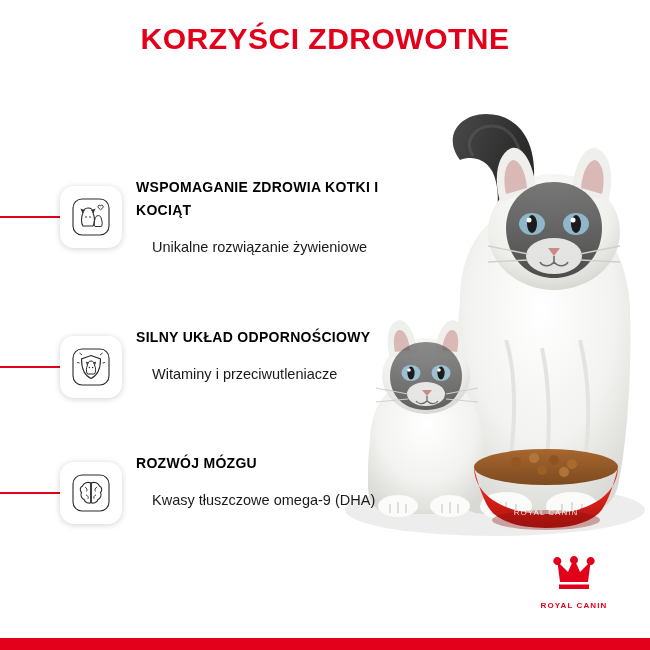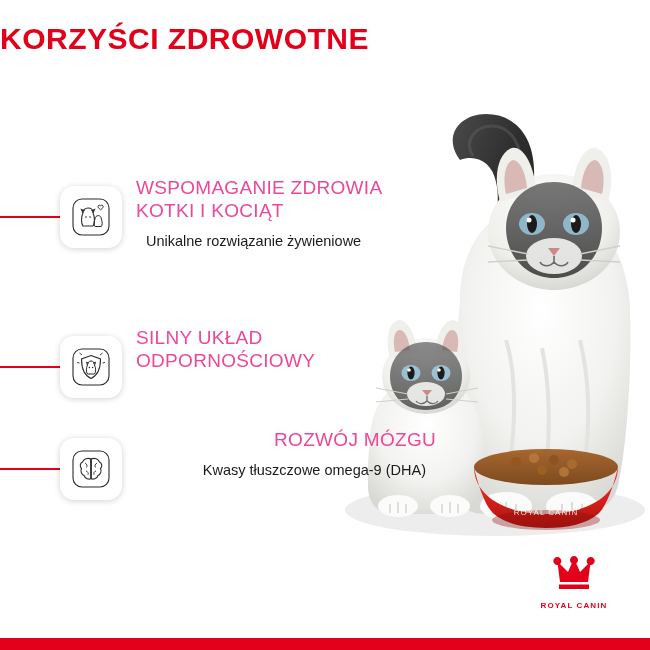--- a/index.html
+++ b/index.html
@@ -21,37 +21,38 @@
     box-sizing: border-box;
     overflow: hidden;
   }
 
   
   .title {
     position: absolute;
     top: 22px;
     left: 0;
     width: 650px;
+    text-align: center;
     font-size: 30px;
     font-weight: bold;
     letter-spacing: 0.5px;
     color: #e2001a;
     font-family: "Liberation Sans", sans-serif;
   }
 
   
   .benefit {
     position: absolute;
     left: 0;
     width: 430px;
     height: 108px;
   }
   .benefit-1 { top: 172px; }
   .benefit-2 { top: 322px; }
-  .benefit-3 { top: 424px; text-align: right; }
+  .benefit-3 { top: 448px; }
 
   
   .connector {
     position: absolute;
     left: 0;
     top: 44px;
     width: 60px;
     height: 1.5px;
     background: #e2001a;
   }
@@ -72,33 +73,33 @@
   }
   .icon-box svg { display: block; }
 
   .benefit-text {
     position: absolute;
     left: 136px;
     top: 4px;
     width: 300px;
   }
   .benefit-head {
-    color: #ec4899;
-    font-size: 19px;
+    color: #000000;
+    font-size: 14px;
     line-height: 23px;
-    font-weight: normal;
+    font-weight: bold;
     letter-spacing: 0.3px;
     text-transform: uppercase;
     margin: 0 0 4px 0;
   }
   .benefit-sub {
     color: #1a1a1a;
     font-size: 14.5px;
     line-height: 19px;
-    margin: 10px;
+    margin: 16px;
   }
 
   
   .photo {
     position: absolute;
     right: 0;
     top: 90px;
     width: 340px;
     height: 530px;
     overflow: hidden;
@@ -281,20 +282,21 @@
         <path d="M16.5 18 C16.5 15.6 18 14 20 14 C22 14 23.5 15.6 23.5 18" fill="none" stroke="#2b2b2b" stroke-width="1"></path>
         <path d="M16.5 18 L15.4 15.2 L17.8 16.2 M23.5 18 L24.6 15.2 L22.2 16.2" fill="none" stroke="#2b2b2b" stroke-width="1"></path>
         <path d="M16.5 18 C15 21 15 25 16.5 27 L23.5 27 C25 25 25 21 23.5 18" fill="none" stroke="#2b2b2b" stroke-width="1"></path>
         <circle cx="18.4" cy="20.6" r="0.75" fill="#2b2b2b"></circle>
         <circle cx="21.6" cy="20.6" r="0.75" fill="#2b2b2b"></circle>
         <path d="M11 8 L8.5 6 M29 8 L31.5 6 M8.5 16 L6 15.5 M31.5 16 L34 15.5" stroke="#2b2b2b" stroke-width="0.9"></path>
       </svg>
     </div>
     <div class="benefit-text">
       <p class="benefit-head">SILNY UKŁAD ODPORNOŚCIOWY</p>
+      <p class="benefit-sub">Witaminy i przeciwutleniacze</p>
     </div>
   </div>
 
   <div class="benefit benefit-3">
     <div class="connector"></div>
     <div class="icon-box">
       <svg width="40" height="40" viewBox="0 0 40 40">
         <rect x="2" y="2" width="36" height="36" rx="9" fill="none" stroke="#2b2b2b" stroke-width="1.1"></rect>
         <path d="M20 10 C16.5 8.5 12.5 10 11.5 13 C9 14 8.5 17.5 10.5 19.5 C9 22 10.5 25.5 13 26.5 C14 29.5 18 31 20 29.5 Z" fill="none" stroke="#2b2b2b" stroke-width="1.1"></path>
         <path d="M20 10 C23.5 8.5 27.5 10 28.5 13 C31 14 31.5 17.5 29.5 19.5 C31 22 29.5 25.5 27 26.5 C26 29.5 22 31 20 29.5 Z" fill="none" stroke="#2b2b2b" stroke-width="1.1"></path>

